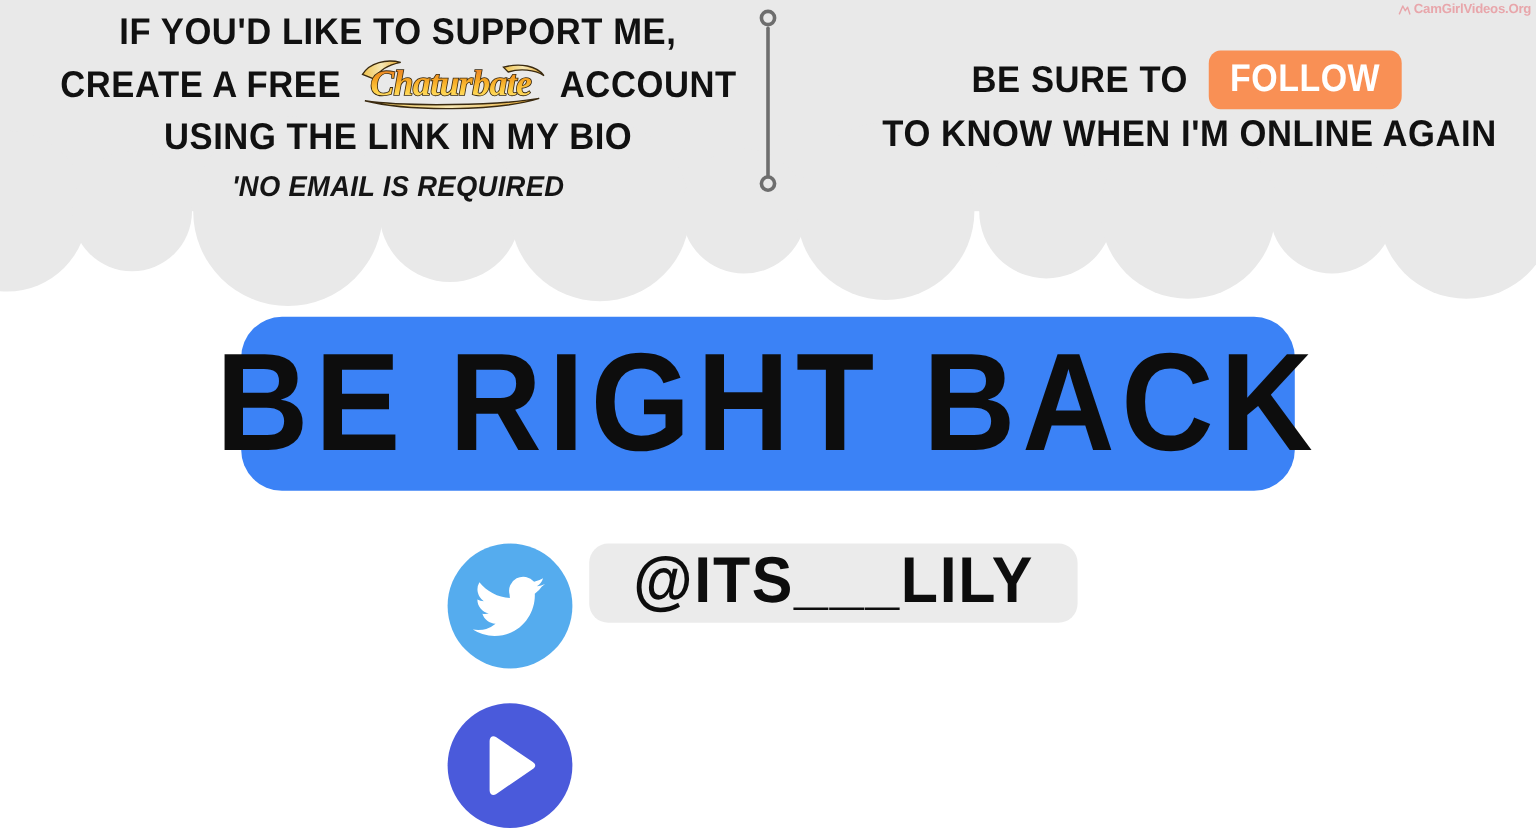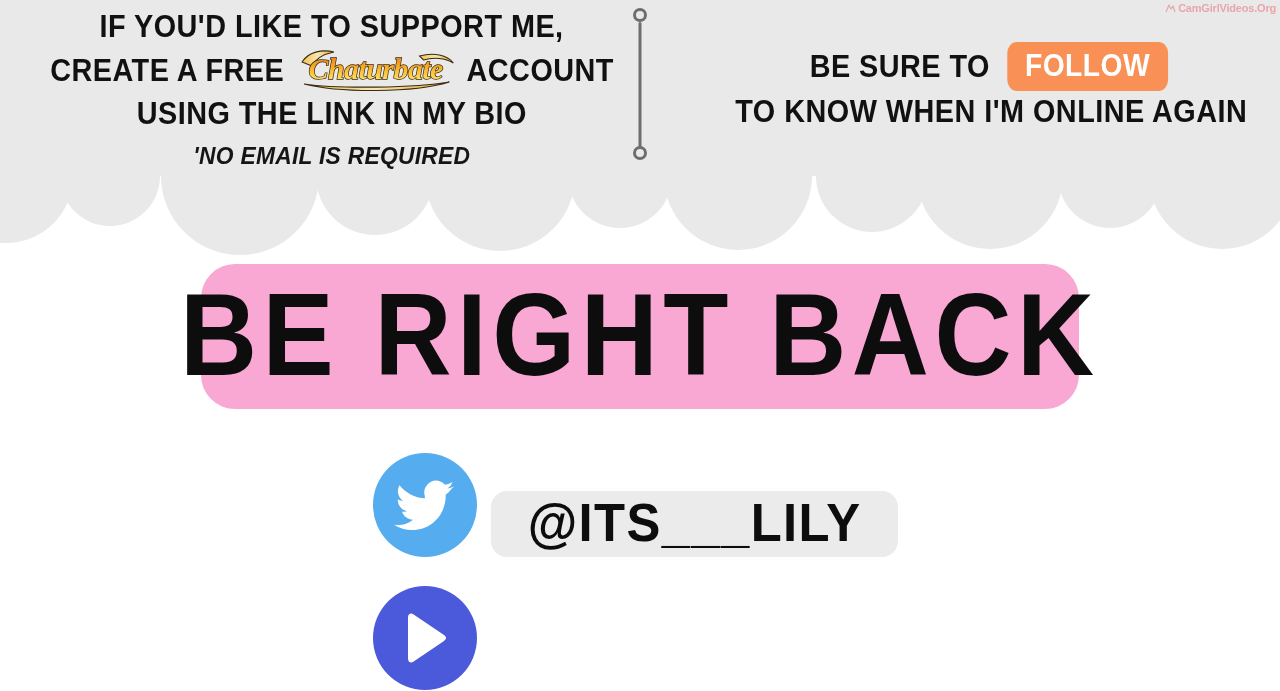--- a/index.html
+++ b/index.html
@@ -164,21 +164,21 @@
   }
   #watermark svg { display: block; }
 
   
   #brb-pill {
     position: absolute;
     left: 201px;
     top: 264px;
     width: 878px;
     height: 145px;
-    background: #f9a8d4;
+    background: #3b82f6;
     border-radius: 34px;
     display: flex;
     align-items: center;
     justify-content: center;
   }
   #brb-text {
     font-family: "Liberation Sans Narrow", "Liberation Sans", sans-serif;
     font-weight: 700;
     font-size: 116px;
     line-height: 116px;
@@ -186,21 +186,21 @@
     color: #0d0d0d;
     white-space: nowrap;
     transform: scaleX(0.92) translateY(-2px);
   }
 
   
   .social-row {
     position: absolute;
     left: 373px;
     display: flex;
-    align-items: flex-end;
+    align-items: flex-start;
   }
   #row-twitter { top: 453px; }
   #row-videos  { top: 586px; }
 
   .social-icon {
     width: 104px;
     height: 104px;
     border-radius: 50%;
     flex: 0 0 auto;
     display: flex;

